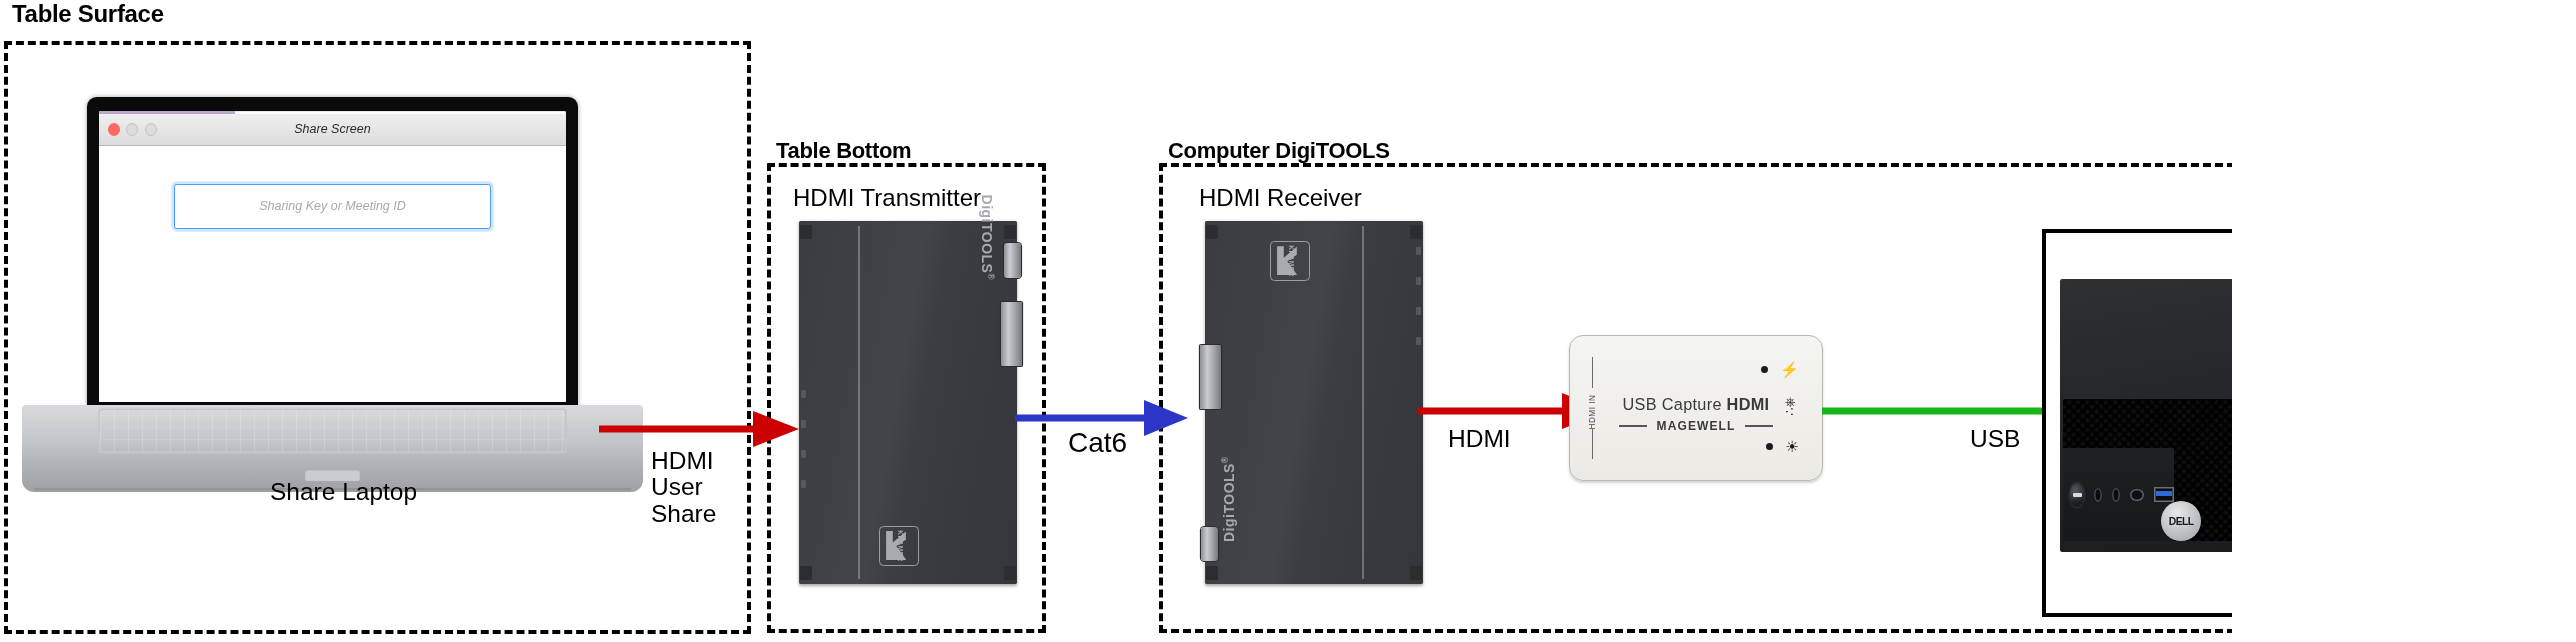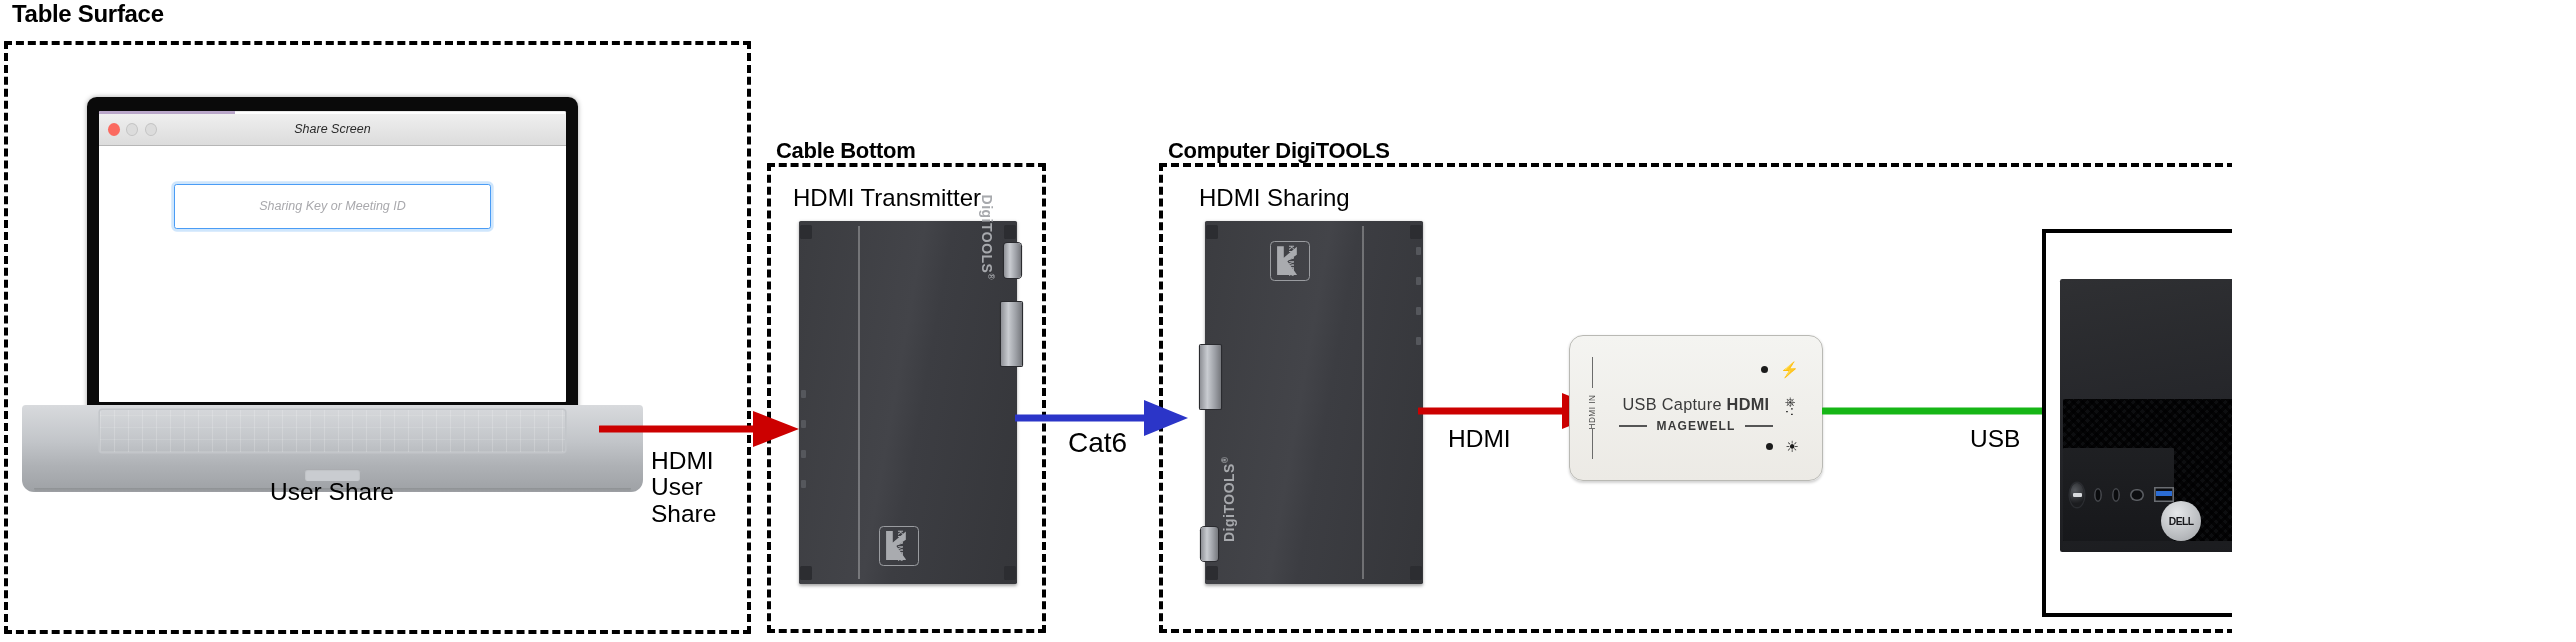--- a/index.html
+++ b/index.html
@@ -336,21 +336,21 @@
 </style>
 </head>
 <body>
 
 <div id="stage">
 
   <div class="zone" style="left:4.4px; top:41px; width:747px; height:593px;"></div>
   <div class="zone-title" style="left:12px; top:0px; font-size:24px;">Table Surface</div>
 
   <div class="zone" style="left:767px; top:163px; width:279px; height:470px;"></div>
-  <div class="zone-title" style="left:776px; top:138px; font-size:22px;">Cable Bottom</div>
+  <div class="zone-title" style="left:776px; top:138px; font-size:22px;">Table Bottom</div>
 
   <div class="zone" style="left:1159px; top:163px; width:1412px; height:470px;"></div>
   <div class="zone-title" style="left:1168px; top:138px; font-size:22px;">Computer DigiTOOLS</div>
 
   <div class="laptop" style="left:22px; top:97px; width:621px; height:414px;font-style:italic;">
     <div class="laptop-lid">
       <div class="screen">
         <div class="screen-accentbar"></div>
         <div class="titlebar">
           <div class="traffic">
@@ -365,21 +365,21 @@
         </div>
       </div>
     </div>
     <div class="laptop-base">
       <div class="laptop-keydeck"></div>
       <div class="laptop-notch"></div>
       <div class="laptop-shadow"></div>
     </div>
   </div>
 
-  <div class="dlabel" style="left:270px; top:479px; font-size:24.5px;">User Share</div>
+  <div class="dlabel" style="left:270px; top:479px; font-size:24.5px;">Share Laptop</div>
 
   <div class="conn" style="left:599px; top:411px; width:197px; height:36px;">
     <div class="shaft" style="width:160px; background:#cc0000;"></div>
     <div class="head" style="left:154px; border-left:46px solid #cc0000;"></div>
   </div>
   <div class="dlabel multi" style="left:651px; top:448px; font-size:24.5px; width:103px;">
     <div>HDMI</div>
     <div>User</div>
     <div>Share</div>
   </div>
@@ -410,21 +410,21 @@
       <div class="k-word">KRAMER</div>
     </div>
   </div>
 
   <div class="conn" style="left:1015px; top:400px; width:172px; height:36px;">
     <div class="shaft" style="width:136px; background:#2b35c8;"></div>
     <div class="head" style="left:129px; border-left:44px solid #2b35c8;"></div>
   </div>
   <div class="dlabel" style="left:1068px; top:428px; font-size:28px;">Cat6</div>
 
-  <div class="dlabel" style="left:1199px; top:185px; font-size:24px;">HDMI Sharing</div>
+  <div class="dlabel" style="left:1199px; top:185px; font-size:24px;">HDMI Receiver</div>
 
   <div class="kdev" style="left:1205px; top:221px; width:218px; height:363px;">
     <div class="seam" style="right:59px;"></div>
     <div class="screwpost" style="left:1.1px;  top:4.4px;"></div>
     <div class="screwpost" style="right:1.1px; top:4.4px;"></div>
     <div class="screwpost" style="left:1.1px;  bottom:4.4px;"></div>
     <div class="screwpost" style="right:1.1px; bottom:4.4px;"></div>
 
     <div class="led" style="right:2.2px; top:26px;"></div>
     <div class="led" style="right:2.2px; top:56px;"></div>

